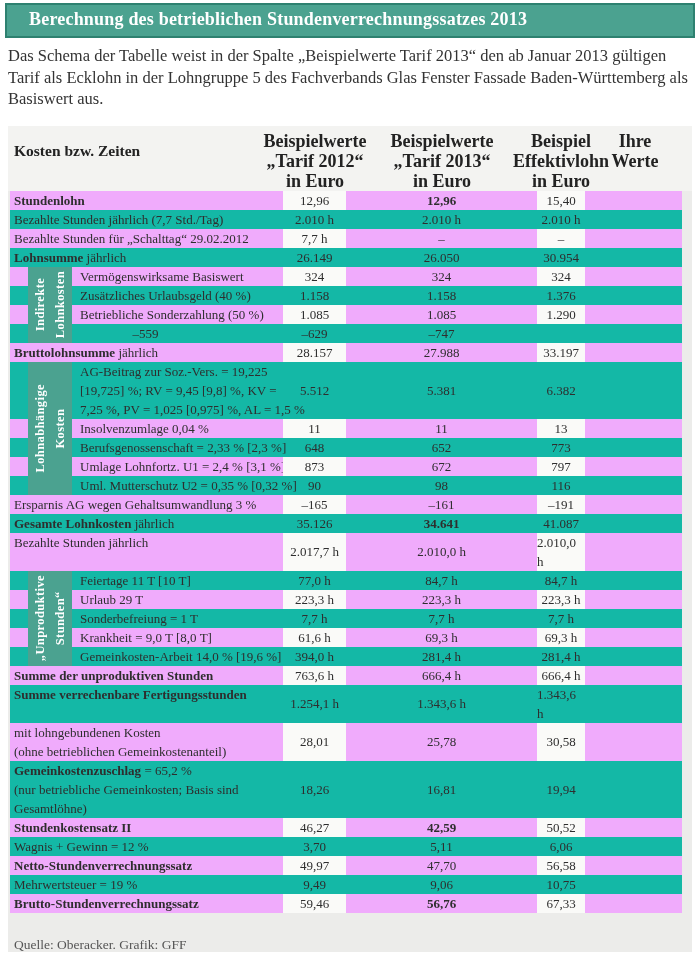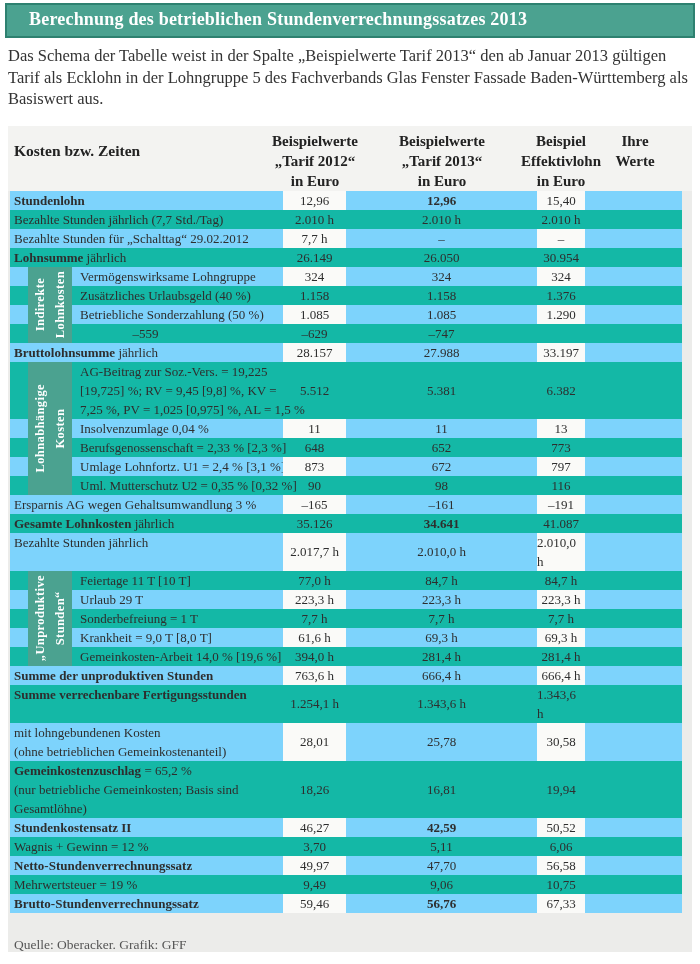--- a/index.html
+++ b/index.html
@@ -25,32 +25,32 @@
   .panel {
     margin: 6px 8px 0 8px;
     background: #ececea;
     height: 826px;
   }
   .thead {
     position: relative; height: 65px;
     background: #f3f3f1;
     font-weight: bold; color: #222222;
   }
-  .thead .h { position: absolute; top: 5px; font-size: 15px; line-height: 20px; text-align: center; }
+  .thead .h { position: absolute; top: 5px; font-size: 18px; line-height: 20px; text-align: center; }
   .thead .hl { left: 6px; top: 7px; font-size: 15.5px; text-align: right; margin-top: 8px; }
   .thead .c2012 { left: 237px; width: 140px; }
   .thead .c2013 { left: 364px; width: 140px; }
   .thead .ceff  { left: 486px; width: 134px; }
   .thead .cown  { left: 587px; width: 80px; }
   .tbody {
     position: relative; margin-left: 2px; width: 672px;
     font-size: 13px; line-height: 19px;
   }
   .row { display: grid; grid-template-columns: 271px 67px 187px 52px 95px; min-height: 19px; }
-  .row.shade { background: #7dd3fc; }
+  .row.shade { background: #f0abfc; }
   .row.plain { background: #14b8a6; }
   .cell { display: flex; align-items: center; }
   .cell.label { display: block; padding-left: 4px; white-space: nowrap; overflow: visible; }
   .cell.label.indent { padding-left: 70px; }
   .cell.val { justify-content: center; margin: 0 2px; }
   .row.shade .cell.v2012, .row.shade .cell.veff { background: #fafaf8; }
   .cell.bold, .lab-line b { font-weight: bold; }
   .group-box {
     position: absolute; left: 18px; width: 44px;
     background: #4ba290; color: #ffffff;
@@ -129,21 +129,21 @@
         <div class="cell label">
           <div class="lab-line"><b>Lohnsumme</b> jährlich</div>
         </div>
         <div class="cell val v2012">26.149</div>
         <div class="cell val v2013">26.050</div>
         <div class="cell val veff">30.954</div>
         <div class="cell own"></div>
       </div>
       <div class="row shade">
         <div class="cell label indent">
-          <div class="lab-line">Vermögenswirksame Lohngruppe</div>
+          <div class="lab-line">Vermögenswirksame Basiswert</div>
         </div>
         <div class="cell val v2012">324</div>
         <div class="cell val v2013">324</div>
         <div class="cell val veff">324</div>
         <div class="cell own"></div>
       </div>
       <div class="row plain">
         <div class="cell label indent">
           <div class="lab-line">Zusätzliches Urlaubsgeld (40 %)</div>
         </div>

